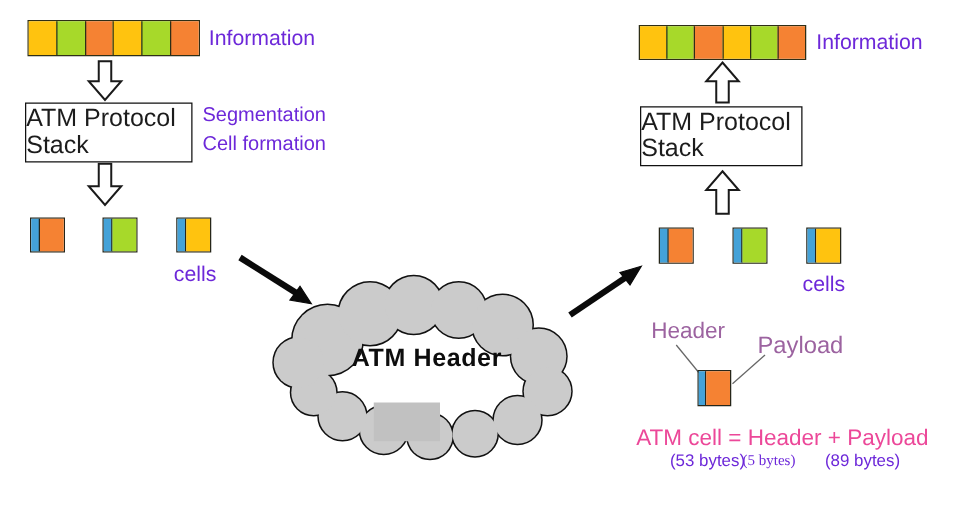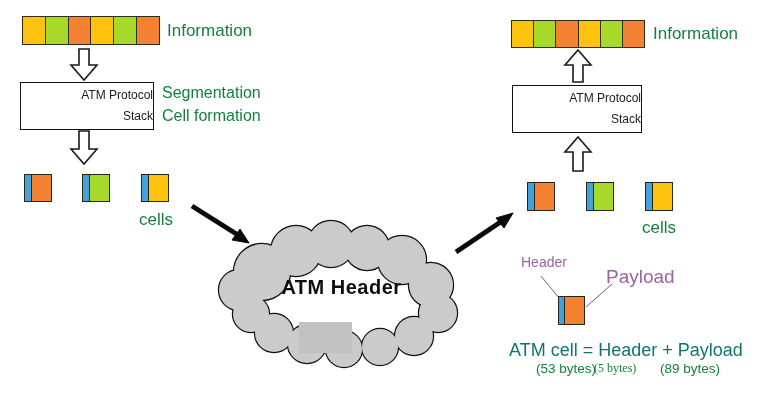--- a/index.html
+++ b/index.html
@@ -1,36 +1,36 @@
 <!DOCTYPE html>
 <html><head>
 <meta charset="utf-8">
 <style>
   html,body { margin:0; padding:0; background:#ffffff; }
   #canvas {
     position:relative; width:765px; height:406px; background:#ffffff;
     font-family:"Liberation Sans", sans-serif; color:#1c1c1c; overflow:hidden;
   }
-  .lbl { position:absolute; white-space:nowrap; color:#15803d; }
+  .lbl { position:absolute; white-space:nowrap; color:#6d28d9; }
 
   
   .bar { position:absolute; display:flex; border:1px solid #2e2e16; box-sizing:border-box; }
   .sq  { flex:1 1 0; }
   .sq + .sq { border-left:1px solid #2e2e16; }
 
   
   .cell { position:absolute; display:flex; border:1px solid #26261a; box-sizing:border-box; }
   .cell .hdr { width:6px; border-right:1px solid #26261a; }
   .cell .pl  { flex:1 1 0; }
 
   
   .stackbox {
     position:absolute; border:1.5px solid #111; background:#fff;
-    display:flex; flex-direction:column; align-items:flex-end; justify-content:center;
-    font-size:12px; line-height:21px; text-align:center;
+    display:flex; flex-direction:column; align-items:flex-start; justify-content:center;
+    font-size:20px; line-height:21px; text-align:center;
   }
 
   .cloud-label {
     position:absolute; font-weight:bold; font-size:20px; color:#0d0d0d;
     text-align:center; letter-spacing:0.5px;
   }
   .purple { color:#9c63a0; }
   svg { position:absolute; left:0; top:0; }
 </style>
 </head>
@@ -150,26 +150,26 @@
   <div class="cell" style="left:586px; top:182px; width:28px; height:29px;">
     <span class="hdr" style="background: rgb(68, 162, 216);"></span>
     <span class="pl" style="background: rgb(167, 217, 42);"></span>
   </div>
   <div class="cell" style="left:645px; top:182px; width:28px; height:29px;">
     <span class="hdr" style="background: rgb(68, 162, 216);"></span>
     <span class="pl" style="background: rgb(255, 195, 15);"></span>
   </div>
   <div class="lbl" style="left:642px; top:218px; font-size:17px;">cells</div>
 
-  <div class="lbl purple" style="left:521px; top:254px; font-size:14px;">Header</div>
+  <div class="lbl purple" style="left:521px; top:254px; font-size:18px;">Header</div>
   <div class="lbl purple" style="left:606px; top:266px; font-size:19px;">Payload</div>
 
   <div class="cell" style="left:558px; top:296px; width:27px; height:29px;">
     <span class="hdr" style="width: 5px; background: rgb(68, 162, 216);"></span>
     <span class="pl" style="background: rgb(245, 130, 51);"></span>
   </div>
 
-  <div class="lbl" style="left:509px; top:340px; font-size:18px; color:#0f766e;">ATM cell = Header + Payload</div>
+  <div class="lbl" style="left:509px; top:340px; font-size:18px; color:#ec4899;">ATM cell = Header + Payload</div>
   <div class="lbl" style="left:536px; top:361px; font-size:13.5px;">(53 bytes)</div>
   <div class="lbl" style="left:594px; top:361px; font-size:12px;font-family:Liberation Serif, serif;">(5 bytes)</div>
   <div class="lbl" style="left:660px; top:361px; font-size:13.5px;">(89 bytes)</div>
 
 </div>
 
 </body></html>

